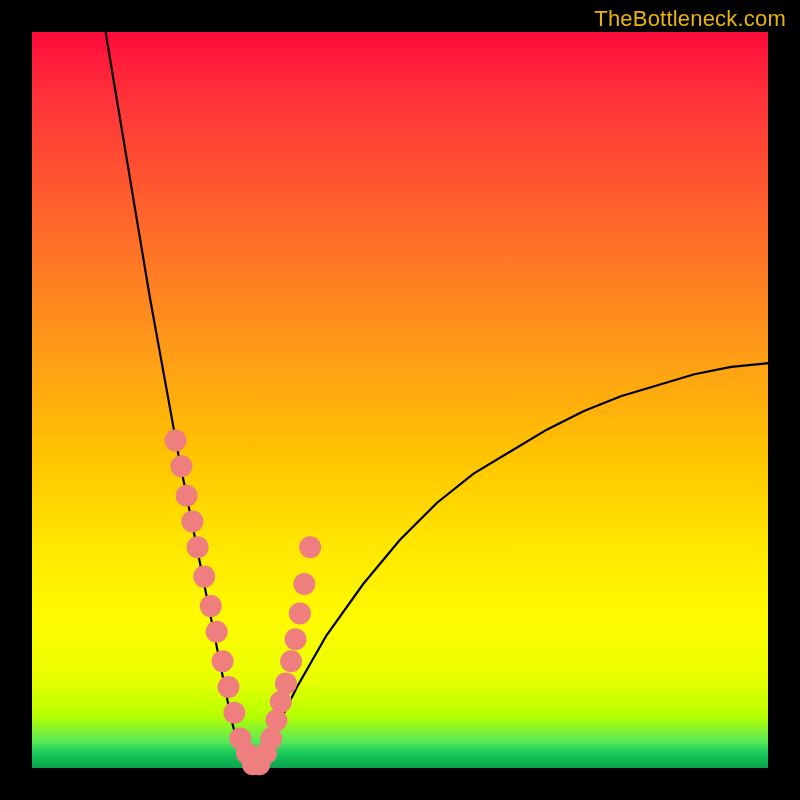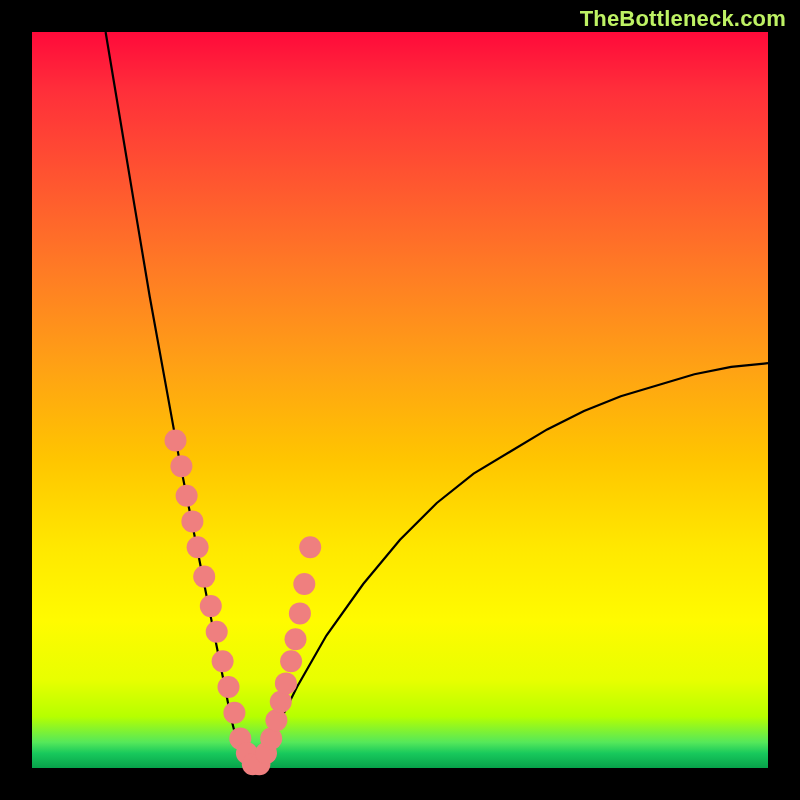--- a/index.html
+++ b/index.html
@@ -40,23 +40,23 @@
       #b6ff00 93%,
       #55e85a 96.5%,
       #18c95c 98%,
       #07a24a 100%
     );
   }
   .watermark {
     position: absolute;
     top: 6px;
     right: 14px;
-    color: #bef264;
+    color: #eab308;
     font-size: 22px;
-    font-weight: 700;
+    font-weight: 400;
     letter-spacing: 0.2px;
   }
   svg.curve {
     position: absolute;
     left: 0;
     top: 0;
     width: 736px;
     height: 736px;
     overflow: visible;
   }

